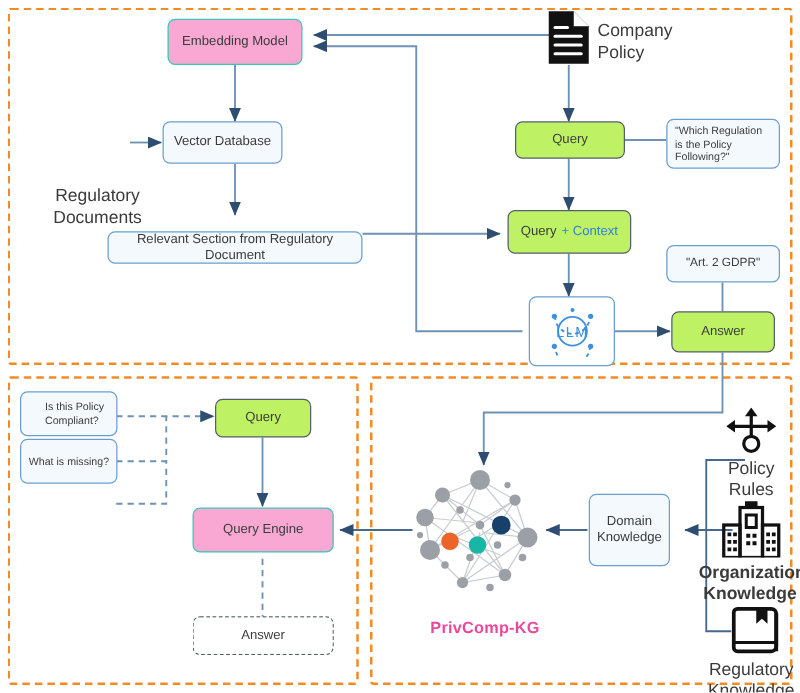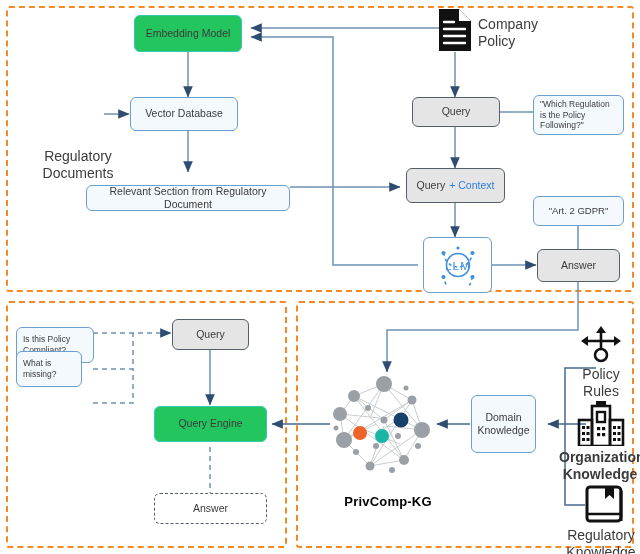--- a/index.html
+++ b/index.html
@@ -7,29 +7,29 @@
        font-family:"Liberation Sans","DejaVu Sans",sans-serif;}
   #stage{position:absolute;left:0;top:0;width:640px;height:554px;}
   svg#wires{position:absolute;left:0;top:0;width:640px;height:554px;pointer-events:none;}
 
   .panel{position:absolute;border:2.5px dashed #f28b25;border-radius:3px;box-sizing:border-box;}
 
   .node{position:absolute;box-sizing:border-box;display:flex;align-items:center;
         justify-content:center;text-align:center;border-radius:6px;
         font-size:10.5px;color:#3b3b3b;line-height:1.25;}
   .n-blue{background:#f4f9fd;border:1.3px solid #6a9fd0;}
-  .n-white{background:#e5e5e5;border:1.3px solid #555f6a;}
-  .n-teal{background:#22c55e;border:1.6px solid #34c9b0;}
+  .n-white{background:#bef264;border:1.3px solid #555f6a;}
+  .n-teal{background:#f9a8d4;border:1.6px solid #34c9b0;}
   .n-dashed{background:#ffffff;border:1.5px dashed #555f6a;}
   .n-left{justify-content:flex-start;text-align:left;padding-left:7px;}
 
   .caption{position:absolute;font-size:14px;color:#3b3b3b;line-height:1.22;text-align:center;}
   .caption.left{text-align:left;}
   .accent{color:#2f7fe0;text-align:center;}
-  .kglabel{position:absolute;font-size:13px;font-weight:bold;color:#000000;
+  .kglabel{position:absolute;font-size:13px;font-weight:bold;color:#ec4899;
            letter-spacing:.2px;text-align:center;}
   .icon{position:absolute;}
 </style>
 </head>
 <body>
 
 <div id="stage">
 
   <div class="panel" style="left:6px;top:6px;width:628px;height:286px;"></div>
   <div class="panel" style="left:6px;top:301px;width:281px;height:247px;"></div>
@@ -91,21 +91,21 @@
       <line x1="470" y1="424" x2="437" y2="424" marker-end="url(#ah)"></line>
 
       <line x1="565" y1="424" x2="548" y2="424" marker-end="url(#ah)"></line>
       <path d="M596,368 L565,368 L565,505 L585,505"></path>
       <line x1="565" y1="424" x2="586" y2="424"></line>
     </g>
   </svg>
 
   <div class="node n-teal" style="left:134px;top:15px;width:108px;height:37px;">Embedding Model</div>
 
-  <div class="node n-blue" style="left:130px;top:97px;width:108px;height:34px;">Vector Database</div>
+  <div class="node n-blue" style="left:130px;top:97px;width:96px;height:34px;">Vector Database</div>
 
   <div class="node n-blue" style="left:86px;top:185px;width:204px;height:26px;">Relevant Section from Regulatory Document</div>
 
   <div class="node n-white" style="left:412px;top:97px;width:88px;height:30px;">Query</div>
 
   <div class="node n-blue n-left" style="left:533px;top:95px;width:91px;height:40px;padding:0 6px;font-size:8.5px;">"Which Regulation is the Policy Following?"</div>
 
   <div class="node n-white" style="left:406px;top:168px;width:99px;height:35px;">
     <span>Query</span>
     <span class="accent" style="margin-left:4px;">+ Context</span>
@@ -144,22 +144,22 @@
         <line x1="7" y1="14" x2="17" y2="14"></line>
         <line x1="7" y1="21" x2="28" y2="21"></line>
         <line x1="7" y1="28" x2="28" y2="28"></line>
         <line x1="7" y1="35" x2="28" y2="35"></line>
       </g>
     </svg>
   </div>
   <div class="caption left" style="left:478px;top:16px;width:66px;white-space:pre-line;">Company
 Policy</div>
 
-  <div class="node n-blue n-left" style="left:16px;top:313px;width:78px;height:36px;font-size:8.5px;padding-left:6px;margin-top:14px;">Is this Policy Compliant?</div>
-  <div class="node n-blue n-left" style="left:16px;top:351px;width:66px;height:36px;font-size:8.5px;padding-left:6px;">What is missing?</div>
+  <div class="node n-blue n-left" style="left:16px;top:313px;width:78px;height:36px;font-size:8.5px;padding-left:19px;">Is this Policy Compliant?</div>
+  <div class="node n-blue n-left" style="left:16px;top:351px;width:78px;height:36px;font-size:8.5px;padding-left:6px;">What is missing?</div>
 
   <div class="node n-white" style="left:172px;top:319px;width:77px;height:31px;">Query</div>
 
   <div class="node n-teal" style="left:154px;top:406px;width:113px;height:36px;">Query Engine</div>
 
   <div class="node n-dashed" style="left:154px;top:493px;width:113px;height:31px;">Answer</div>
 
   <div class="icon" style="left:330px;top:374px;width:108px;height:104px;">
     <svg width="108" height="104" viewBox="0 0 108 104">
       <g stroke="#c9cdd1" stroke-width="1" fill="none">

